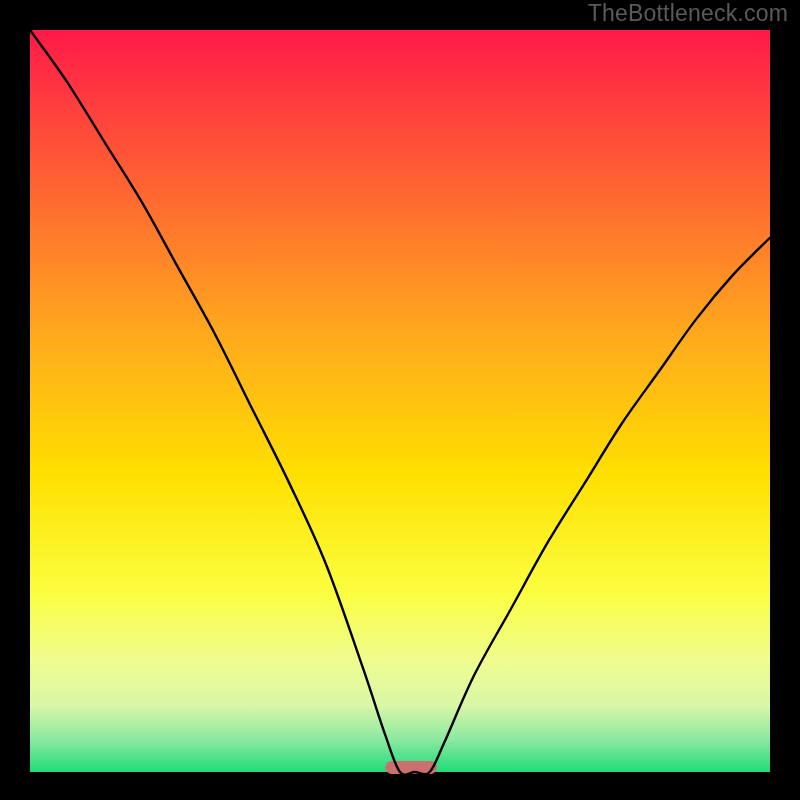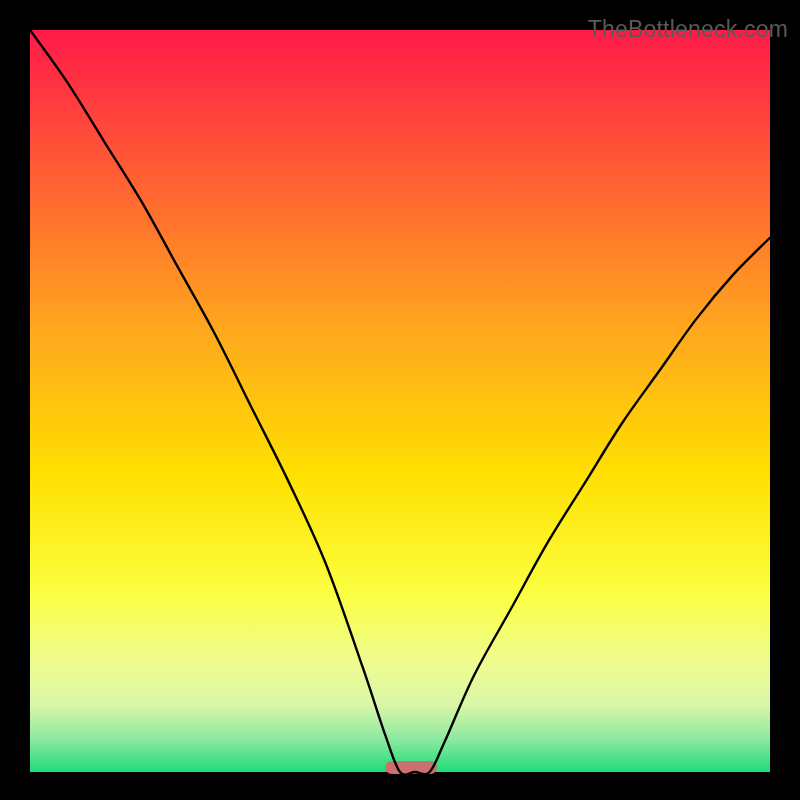--- a/index.html
+++ b/index.html
@@ -12,21 +12,21 @@
     font-family: Arial, Helvetica, sans-serif;
   }
   .frame {
     position: relative;
     width: 800px;
     height: 800px;
     background: #000;
   }
   .watermark {
     position: absolute;
-    top: 16px;
+    top: 0;
     right: 12px;
     color: #5a5a5a;
     font-size: 23px;
     font-weight: 500;
     letter-spacing: 0.2px;
     z-index: 50;
   }
   svg {
     display: block;
   }

